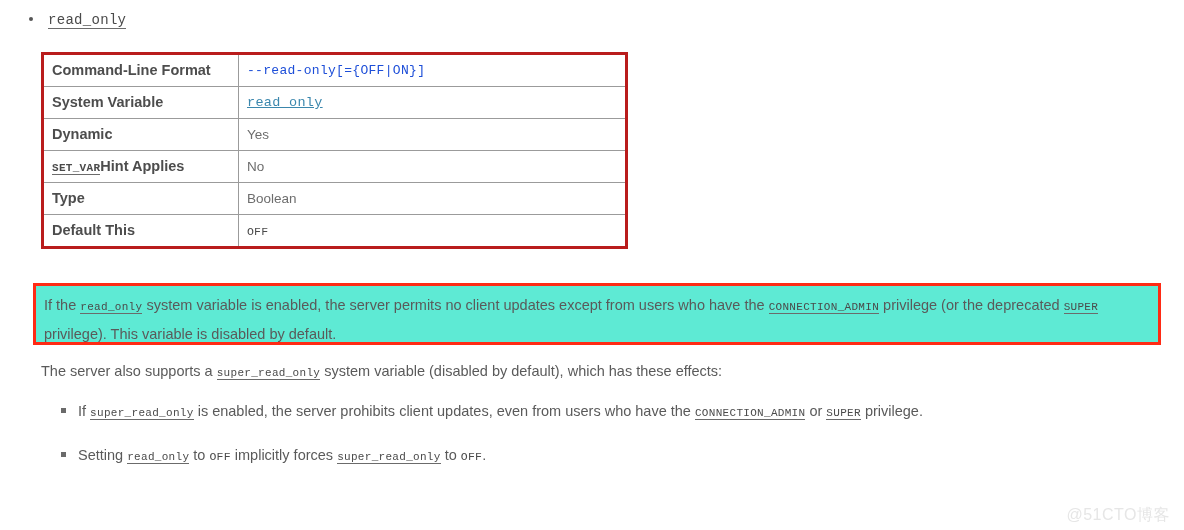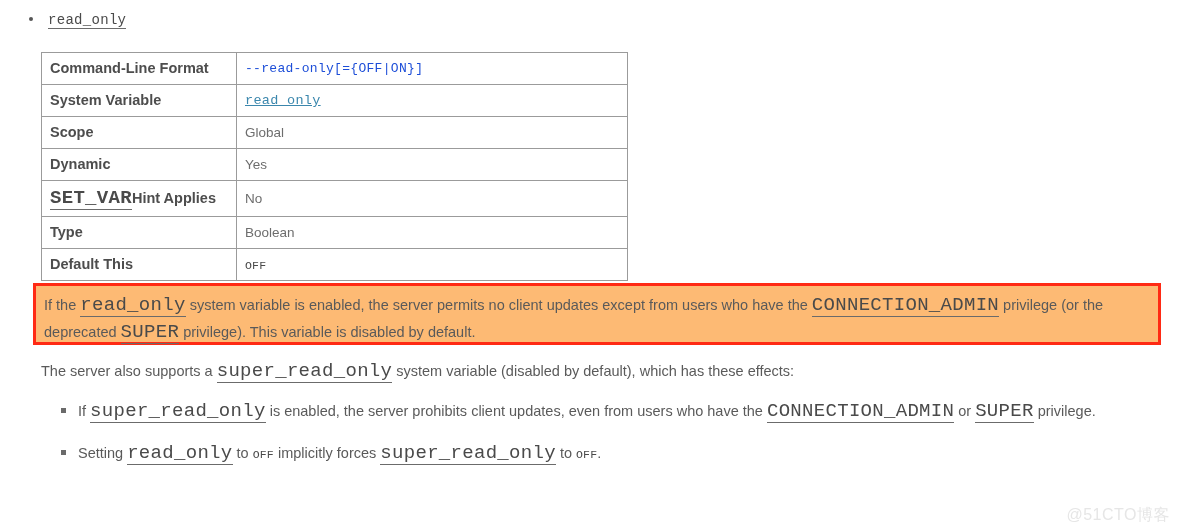--- a/index.html
+++ b/index.html
@@ -19,21 +19,21 @@
 
   .page {
     position: relative;
     width: 1184px;
     height: 526px;
   }
 
   
   .code {
     font-family: "Liberation Mono", "DejaVu Sans Mono", monospace;
-    font-size: 19px;
+    font-size: 11px;
     letter-spacing: 0.3px;
     color: #4a4a4a;
     border-bottom: 1px solid #6b6b6b;
     text-decoration: none;
     white-space: pre;
   }
   .code-plain {
     font-family: "Liberation Mono", "DejaVu Sans Mono", monospace;
     font-size: 13px;
     letter-spacing: 0.3px;
@@ -82,21 +82,21 @@
     font-size: 14px;
   }
 
   
   .prop-table {
     position: absolute;
     left: 41px;
     top: 52px;
     width: 587px;
     border-collapse: collapse;
-    border: 1px solid #b91c1c;
+    border: 3px solid #b91c1c;
     background: #fff;
   }
   .prop-table td {
     border: 1px solid #9b9b9b;
     padding: 6px 8px 7px 8px;
     vertical-align: middle;
     height: 18px;
   }
   .prop-table td.k {
     width: 178px;
@@ -112,21 +112,21 @@
 
   
   .redbox {
     position: absolute;
     left: 33px;
     top: 283px;
     width: 1128px;
     height: 62px;
     border: 3px solid #ff2a14;
     box-sizing: border-box;
-    background: #fdba74;
+    background: #5eead4;
     padding-left: 48px;
   }
   .redbox .para {
     position: absolute;
     left: 8px;
     top: 6px;
     right: 8px;
     font-size: 14.5px;
     line-height: 27px;
     color: #5a5a5a;
@@ -197,24 +197,20 @@
     <tbody>
       <tr>
         <td class="k"><span>Command-Line Format</span></td>
         <td class="v"><span class="code-plain">--read-only[={OFF|ON}]</span></td>
       </tr>
       <tr>
         <td class="k"><span>System Variable</span></td>
         <td class="v"><a class="code-link" href="#">read_only</a></td>
       </tr>
       <tr>
-        <td class="k"><span>Scope</span></td>
-        <td class="v"><span>Global</span></td>
-      </tr>
-      <tr>
         <td class="k"><span>Dynamic</span></td>
         <td class="v"><span>Yes</span></td>
       </tr>
       <tr>
         <td class="k"><a class="code" href="#">SET_VAR</a><span style="margin-left:0;">Hint Applies</span></td>
         <td class="v"><span>No</span></td>
       </tr>
       <tr>
         <td class="k"><span>Type</span></td>
         <td class="v"><span>Boolean</span></td>

